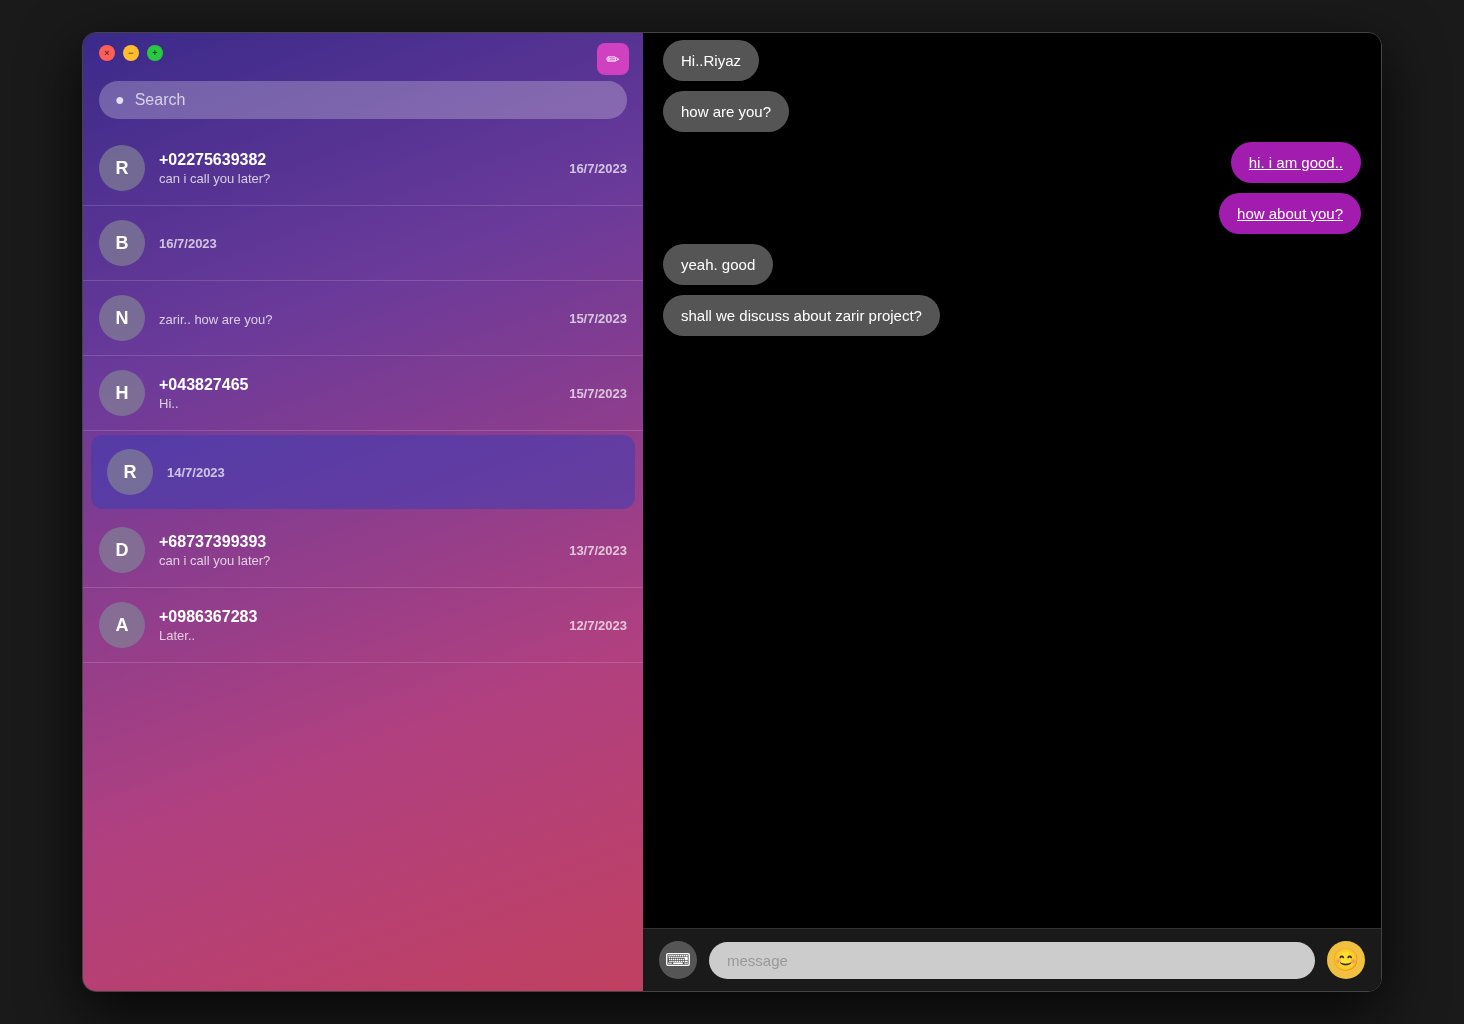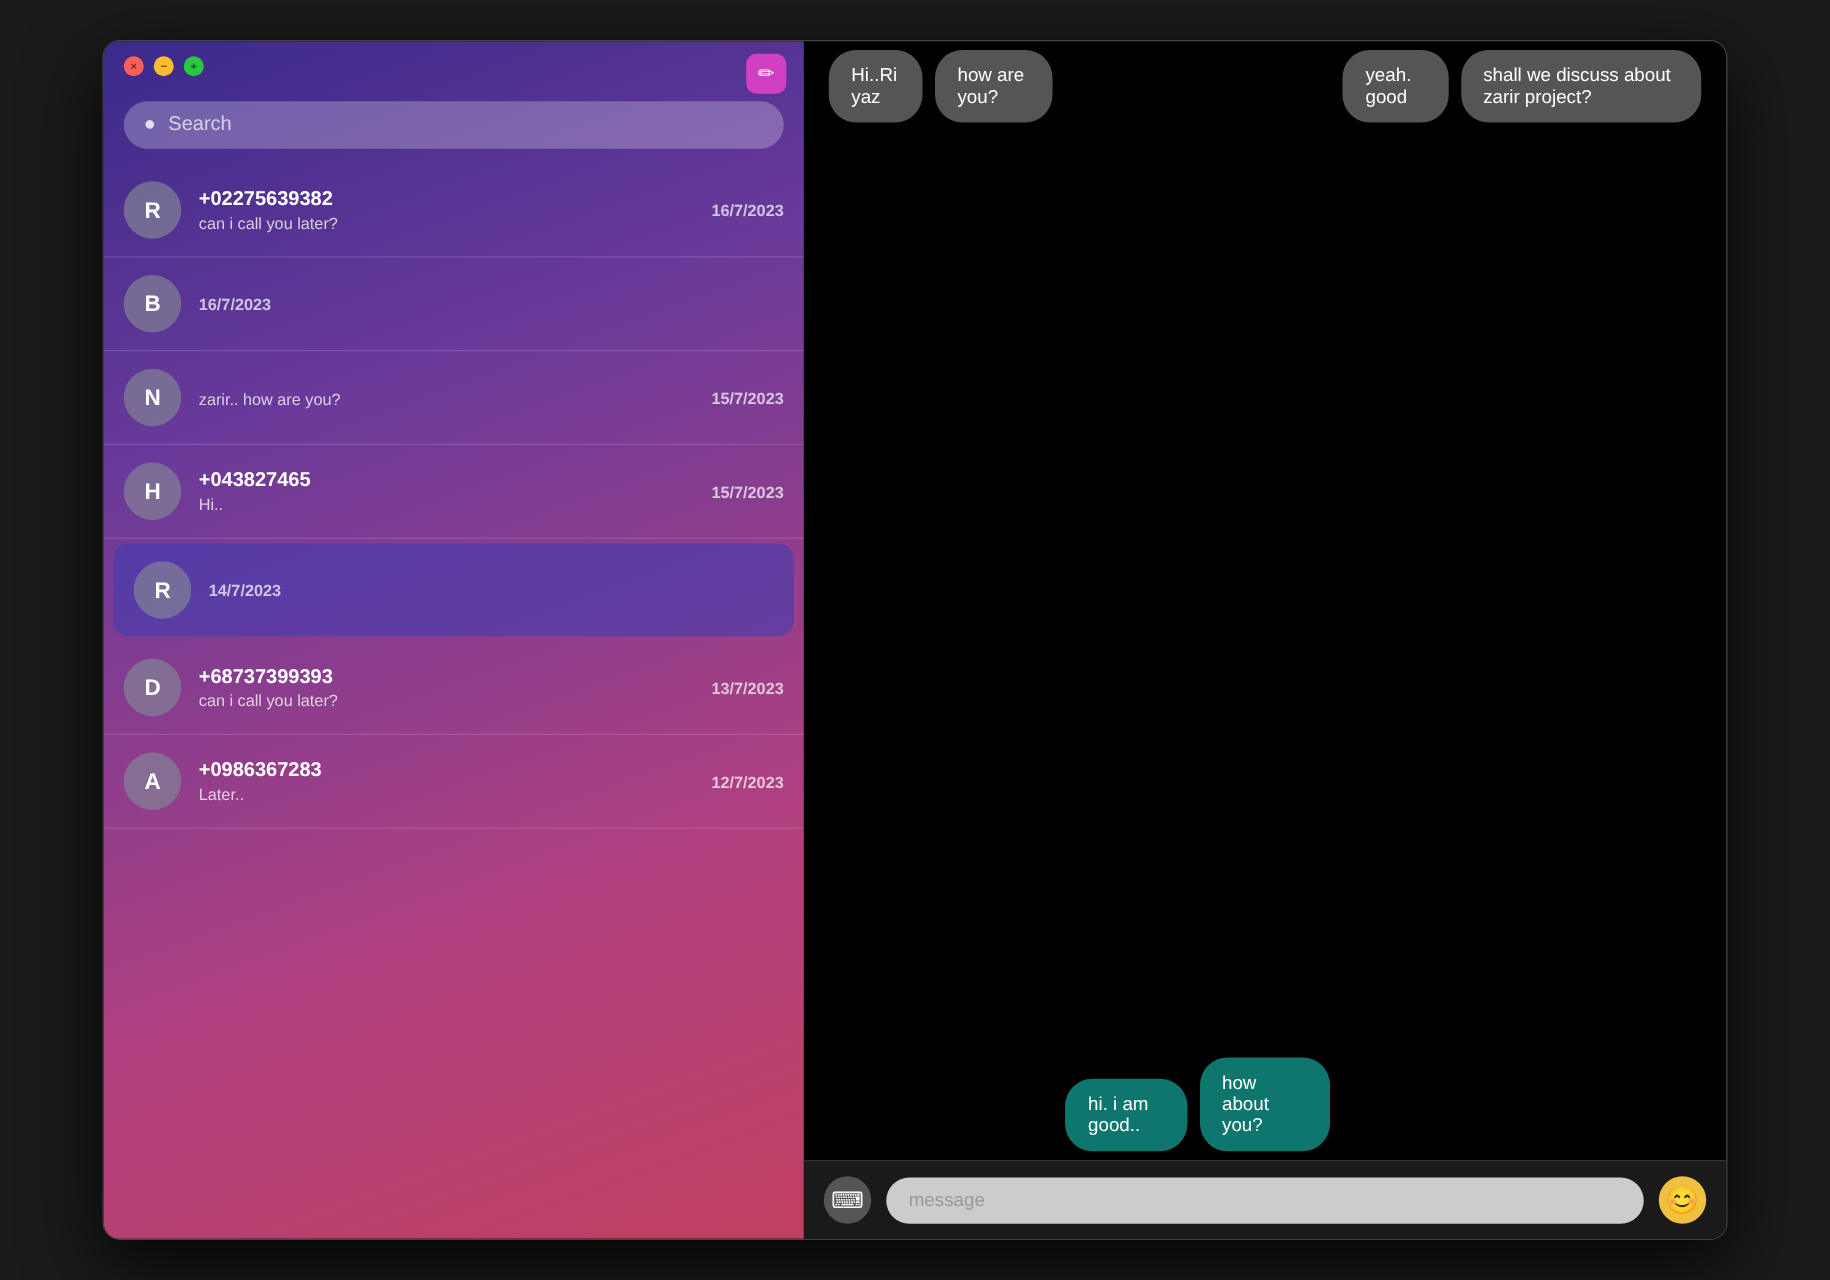--- a/index.html
+++ b/index.html
@@ -184,40 +184,42 @@
       color: white;
       font-size: 15px;
       font-weight: 500;
     }
 
     
     .messages-area {
       flex: 1;
       padding: 7px 20px;
       display: flex;
+      flex-direction: column;
       gap: 10px;
       overflow-y: auto;
     }
 
     .message-bubble {
       padding: 12px 18px;
       border-radius: 22px;
       font-size: 15px;
       color: white;
       max-width: 60%;
       display: inline-block;
       word-break: break-word;
     }
     .message-bubble.received {
       background: #555555;
       align-self: flex-start;
     }
     .message-bubble.sent {
-      background: #0f766e;
+      background: #a21caf;
       align-self: flex-end;
+      text-decoration: underline;
     }
 
     
     .chat-input-bar {
       background: #1a1a1a;
       padding: 12px 16px;
       display: flex;
       align-items: center;
       gap: 12px;
       border-top: 1px solid #333;

